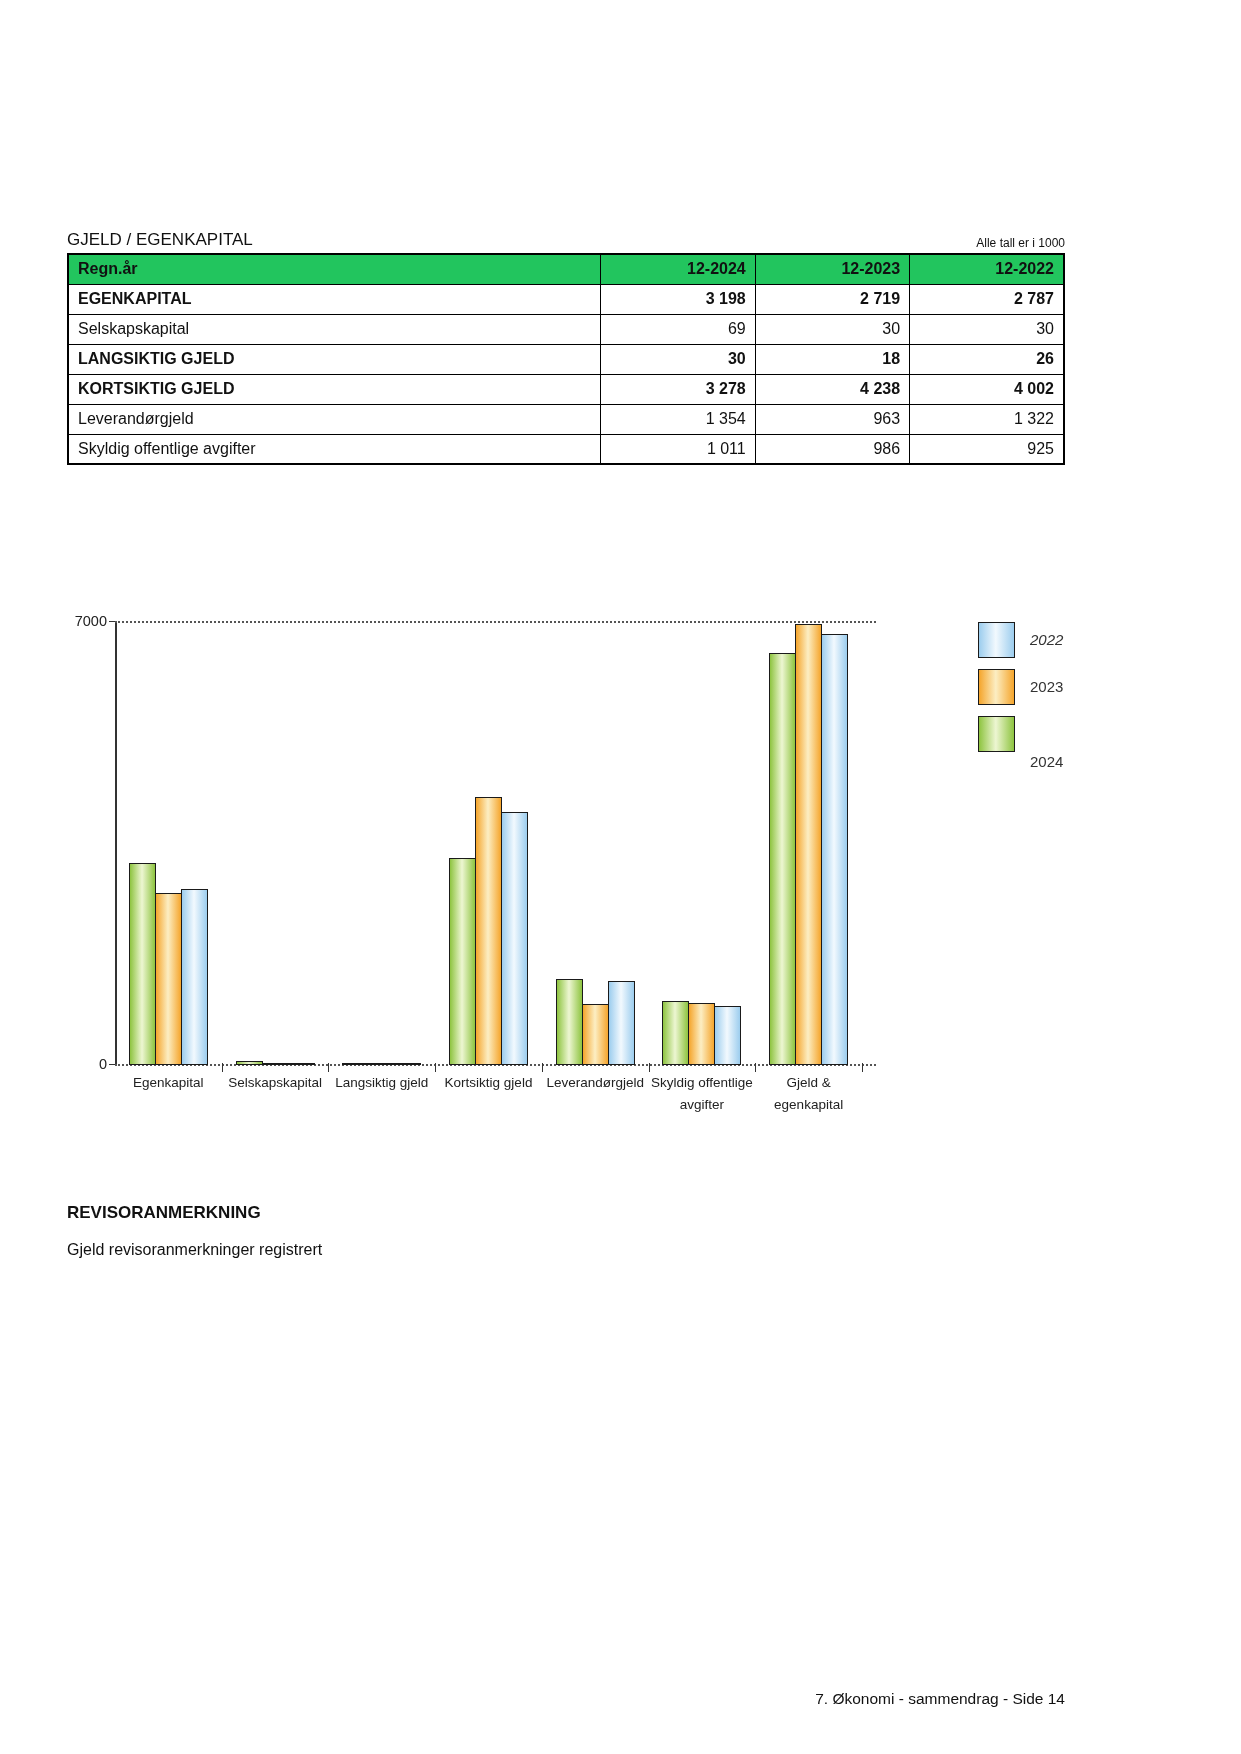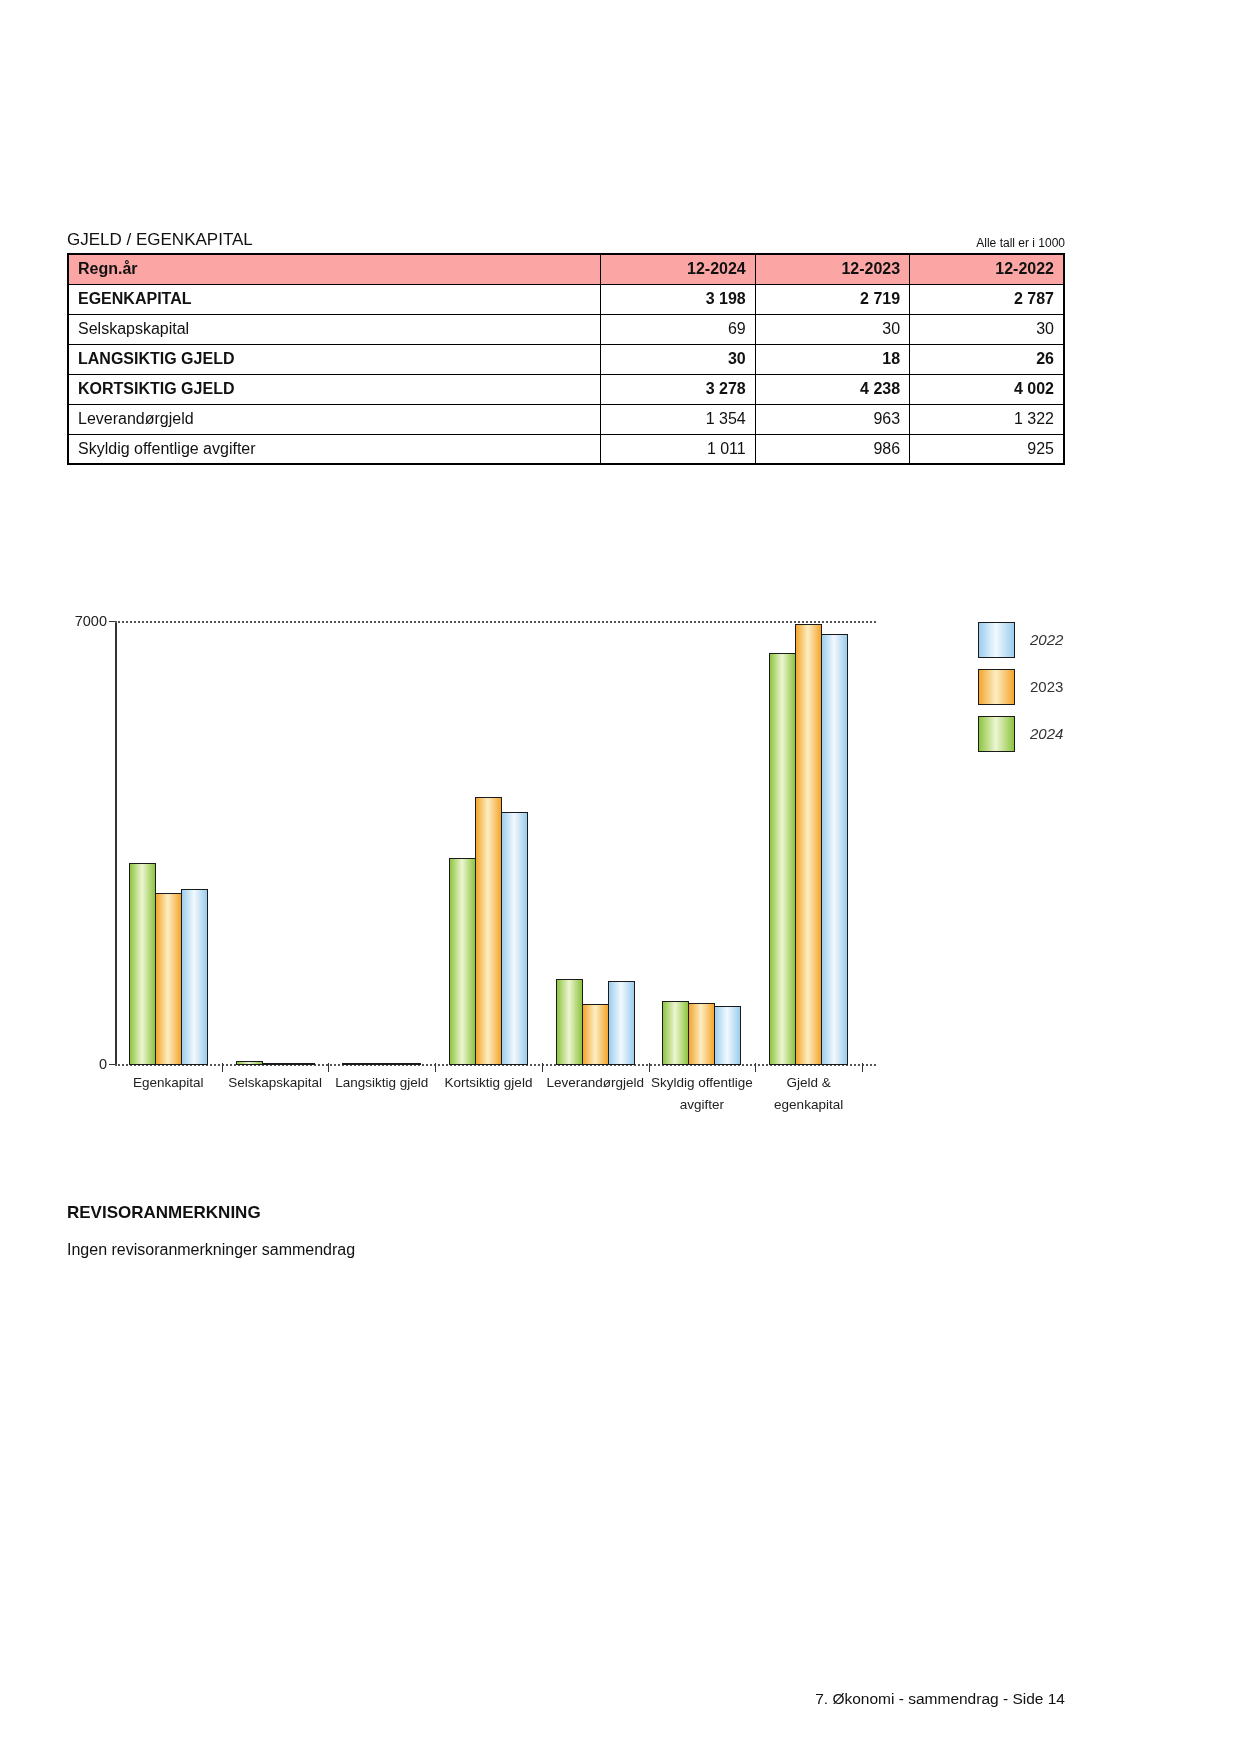--- a/index.html
+++ b/index.html
@@ -24,21 +24,21 @@
   .title-row .sec-note { font-size:12px; }
   
   table.fin {
     position:absolute; left:67px; top:253px; width:998px;
     border-collapse:collapse; font-size:16px;
   }
   table.fin th, table.fin td {
     border:1px solid #000; height:30px; padding:0 9px;
     font-weight:normal; vertical-align:middle;
   }
-  table.fin thead th { background:#fca5a5; font-weight:bold; }
+  table.fin thead th { background:#22c55e; font-weight:bold; }
   table.fin { border:2px solid #000; }
   table.fin .lbl { text-align:left; width:53.5%; }
   table.fin .num { text-align:right; width:15.5%; }
   table.fin tr.em td { font-weight:bold; }
   
   #chart { position:absolute; left:0; top:0; width:1241px; height:1754px; pointer-events:none; }
   #chart .bar { position:absolute; border:1px solid #1a1a1a; }
   #chart .vaxis { position:absolute; width:2px; background:#333; }
   #chart .dotline { position:absolute; border-top:2px dotted #555; height:0; }
   #chart .tick { position:absolute; width:1px; background:#333; }
@@ -169,20 +169,20 @@
       <div class="bar" style="left: 821px; width: 27px; top: 634px; height: 431px; background: linear-gradient(90deg, rgb(156, 205, 238) 0%, rgb(242, 249, 254) 48%, rgb(156, 205, 238) 100%);"></div>
       <div class="catlab" style="left: 755.286px; width: 106.714px; top: 1072px;">
         <div>Gjeld &amp;</div>
         <div>egenkapital</div>
       </div>
       <div class="lswatch" style="left: 978px; top: 622px; background: linear-gradient(90deg, rgb(156, 205, 238) 0%, rgb(242, 249, 254) 48%, rgb(156, 205, 238) 100%);"></div>
       <div class="llab" style="left: 1030px; top: 622px; font-style: italic;">2022</div>
       <div class="lswatch" style="left: 978px; top: 669px; background: linear-gradient(90deg, rgb(245, 165, 44) 0%, rgb(252, 238, 195) 48%, rgb(245, 165, 44) 100%);"></div>
       <div class="llab" style="left: 1030px; top: 669px;">2023</div>
       <div class="lswatch" style="left: 978px; top: 716px; background: linear-gradient(90deg, rgb(142, 196, 64) 0%, rgb(237, 246, 210) 48%, rgb(142, 196, 64) 100%);"></div>
-      <div class="llab" style="left: 1030px; top: 716px; font-style: italic;">2024</div>
+      <div class="llab" style="left: 1030px; top: 744px;">2024</div>
     </div>
 
   <div class="rev-head">REVISORANMERKNING</div>
-  <div class="rev-body">Ingen revisoranmerkninger sammendrag</div>
+  <div class="rev-body">Gjeld revisoranmerkninger registrert</div>
 
   <div class="footer">7. Økonomi - sammendrag - Side 14</div>
 </div>
 
 </body></html>

